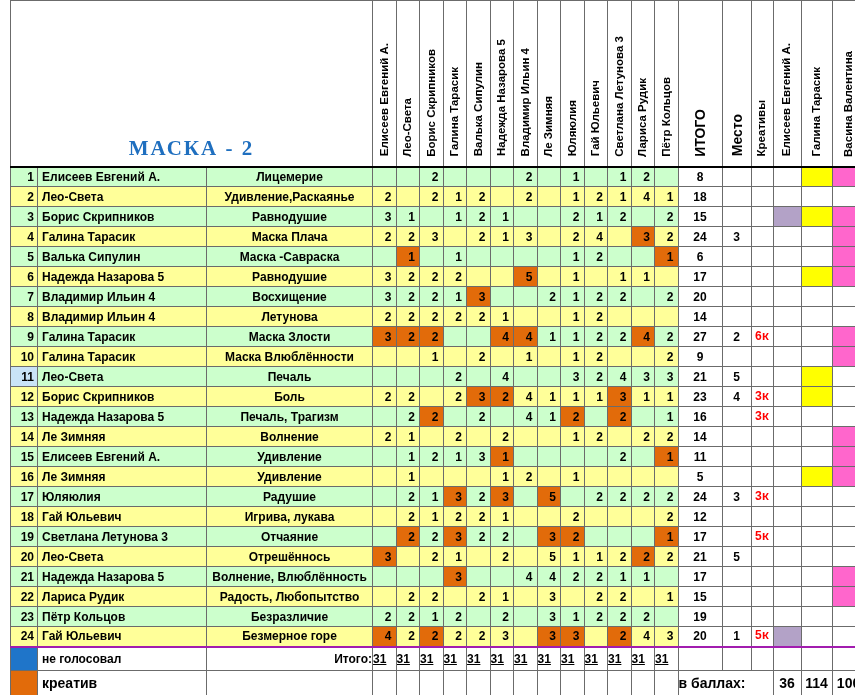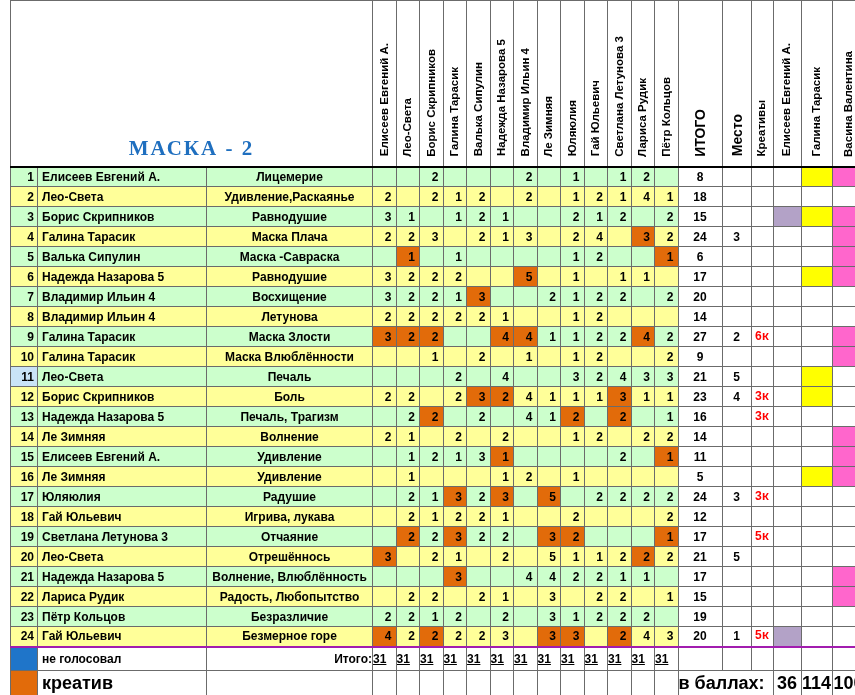--- a/index.html
+++ b/index.html
@@ -42,21 +42,21 @@
   td.kreativ{background:#fff;text-align:center;font-size:11px;
              color:var(--kreativ-red,#FF0000);font-family:Liberation Mono, monospace;}
   td.cmark{background:#fff;}
   td.mark-e{background:var(--lavender,#B3A2C7);}
   td.mark-g{background:var(--pure-yellow,#FFFF00);}
   td.mark-v{background:var(--pink,#FF66CC);}
   
   tr.footer-row1{height:24px;}
   tr.footer-row1 td{border-top:2px solid #a21caf;background:#fff;font-size:12px;}
   tr.footer-row2{height:25px;}
-  tr.footer-row2 td{background:#fff;font-size:18px;}
+  tr.footer-row2 td{background:#fff;font-size:14px;}
   td.legend-blue{background:var(--legend-blue,#1F75C9) !important;}
   td.legend-orange{background:var(--highlight-orange,#E26B0A) !important;}
   td.flabel{text-align:left;padding-left:4px;}
   td.fcenter{text-align:right;}
   td.total{text-align:left;padding-right:2px;font-size:12.5px;text-decoration:underline;}
   td.balls-label{padding-right:6px;font-size:13px;}
   td.balls{text-align:center;font-size:13px;}
 </style>
 </head>
 <body>

